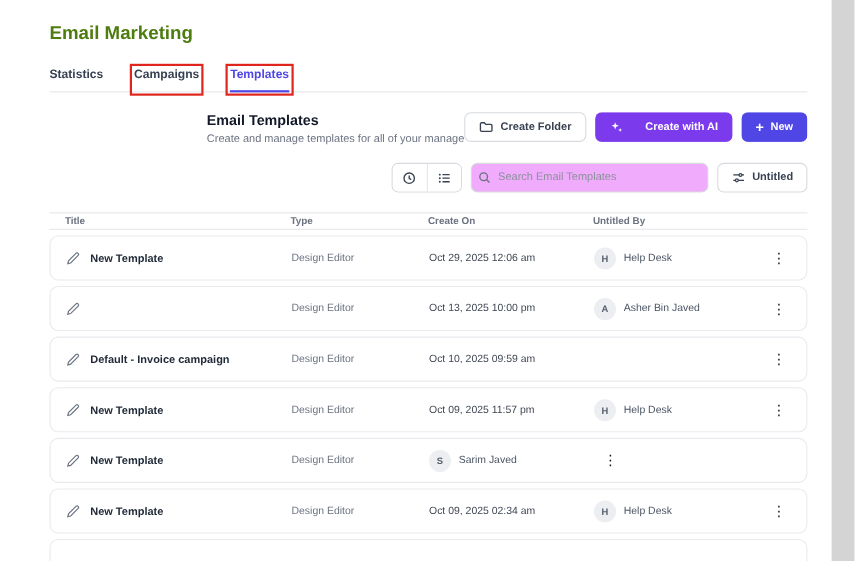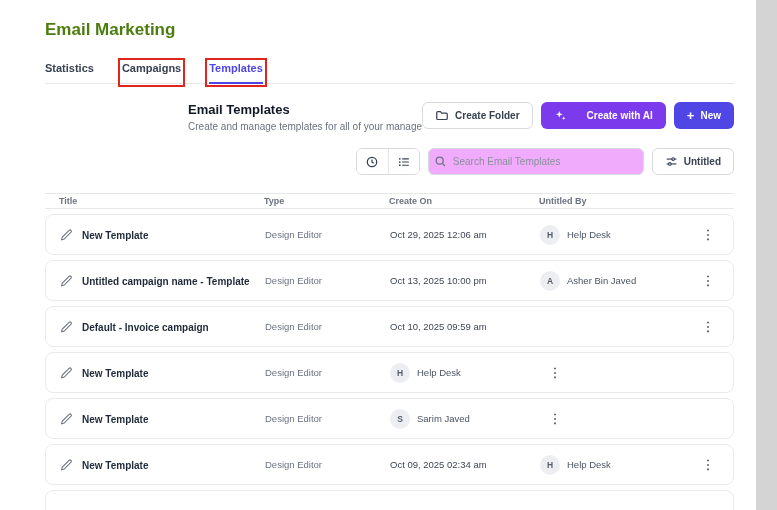--- a/index.html
+++ b/index.html
@@ -238,21 +238,20 @@
       <button class="kebab">⋮</button>
     </div>
 
     <div class="trow">
       <div class="title-cell">
         <span>
           <svg class="icon" width="13" height="13" viewBox="0 0 16 16" fill="none" stroke="#6b7280" stroke-width="1.3">
             <path d="M11.2 2.8a1.7 1.7 0 0 1 2.4 2.4L5.2 13.6 2 14.4l.8-3.2 8.4-8.4z"></path>
           </svg>
         </span>
-        <span class="title-text">Untitled campaign name - Template</span>
       </div>
       <div class="type-cell">Design Editor</div>
       <div class="date-cell">Oct 13, 2025 10:00 pm</div>
       <div class="user-cell">
         <span class="avatar">A</span>
         <span class="user-name">Asher Bin Javed</span>
       </div>
       <button class="kebab">⋮</button>
     </div>
 
@@ -277,20 +276,21 @@
     <div class="trow">
       <div class="title-cell">
         <span>
           <svg class="icon" width="13" height="13" viewBox="0 0 16 16" fill="none" stroke="#6b7280" stroke-width="1.3">
             <path d="M11.2 2.8a1.7 1.7 0 0 1 2.4 2.4L5.2 13.6 2 14.4l.8-3.2 8.4-8.4z"></path>
           </svg>
         </span>
         <span class="title-text">New Template</span>
       </div>
       <div class="type-cell">Design Editor</div>
+      <div class="date-cell">Oct 09, 2025 11:57 pm</div>
       <div class="user-cell">
         <span class="avatar">H</span>
         <span class="user-name">Help Desk</span>
       </div>
       <button class="kebab">⋮</button>
     </div>
 
     <div class="trow">
       <div class="title-cell">
         <span>

